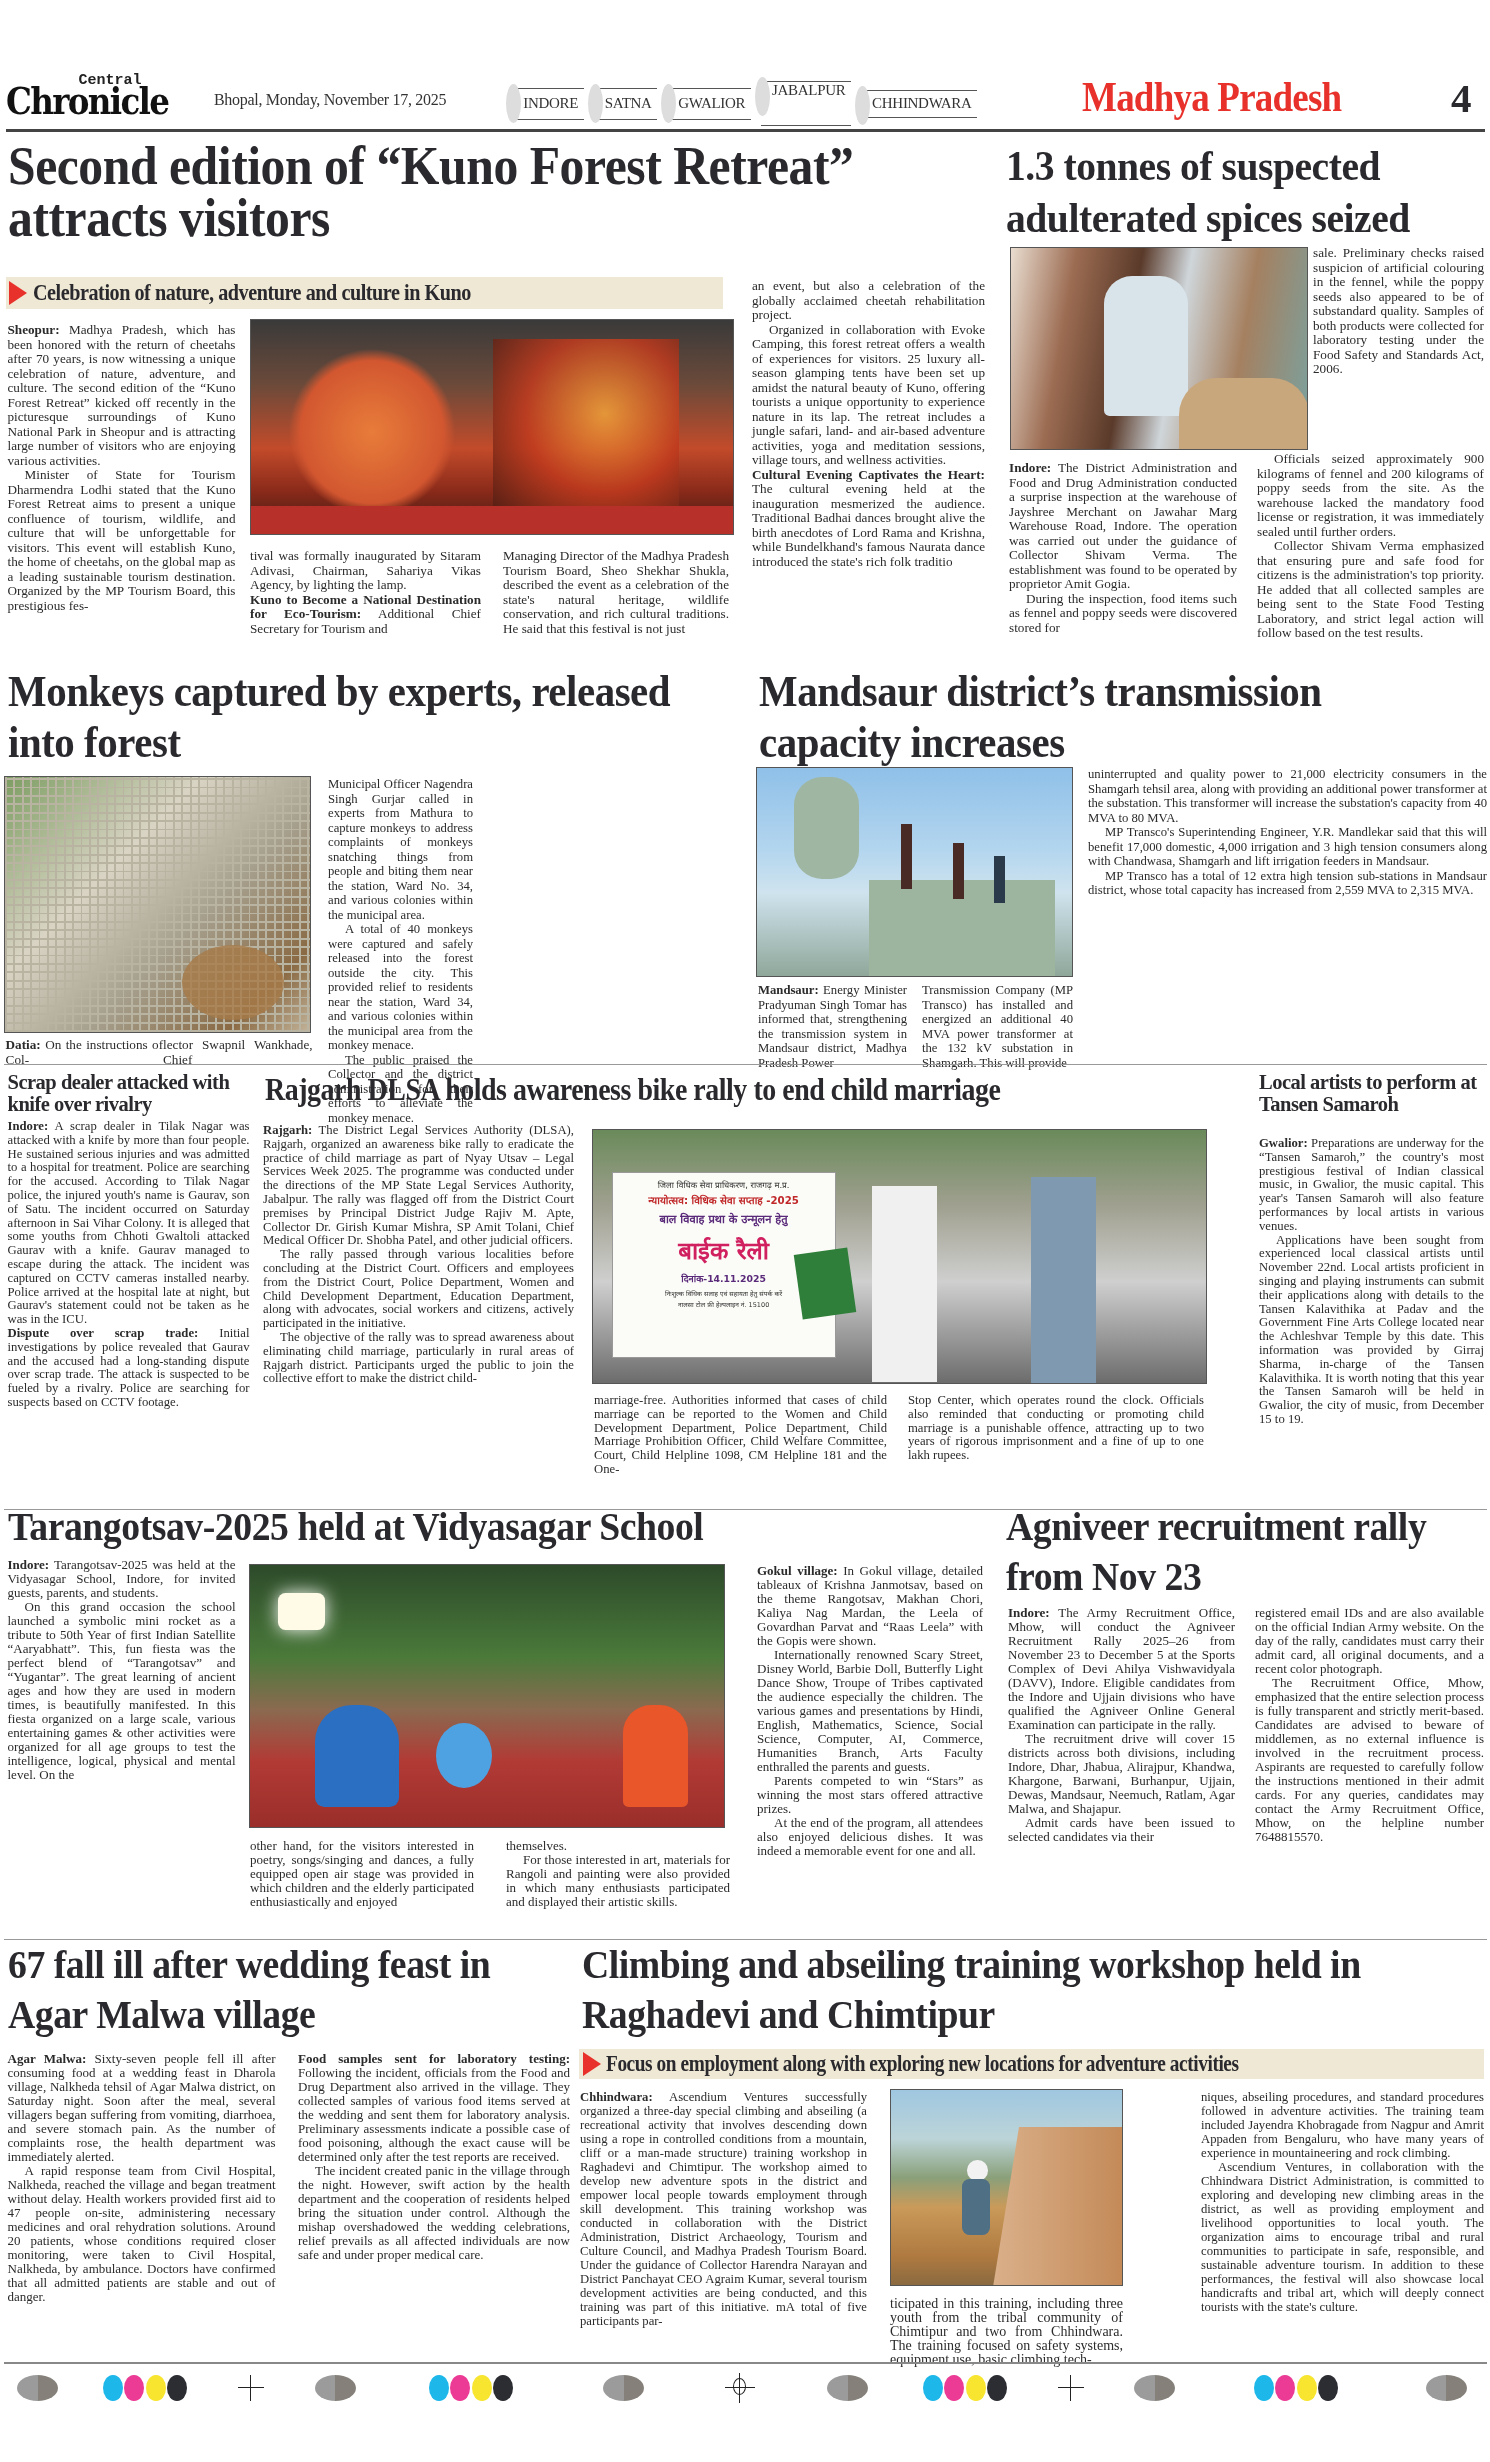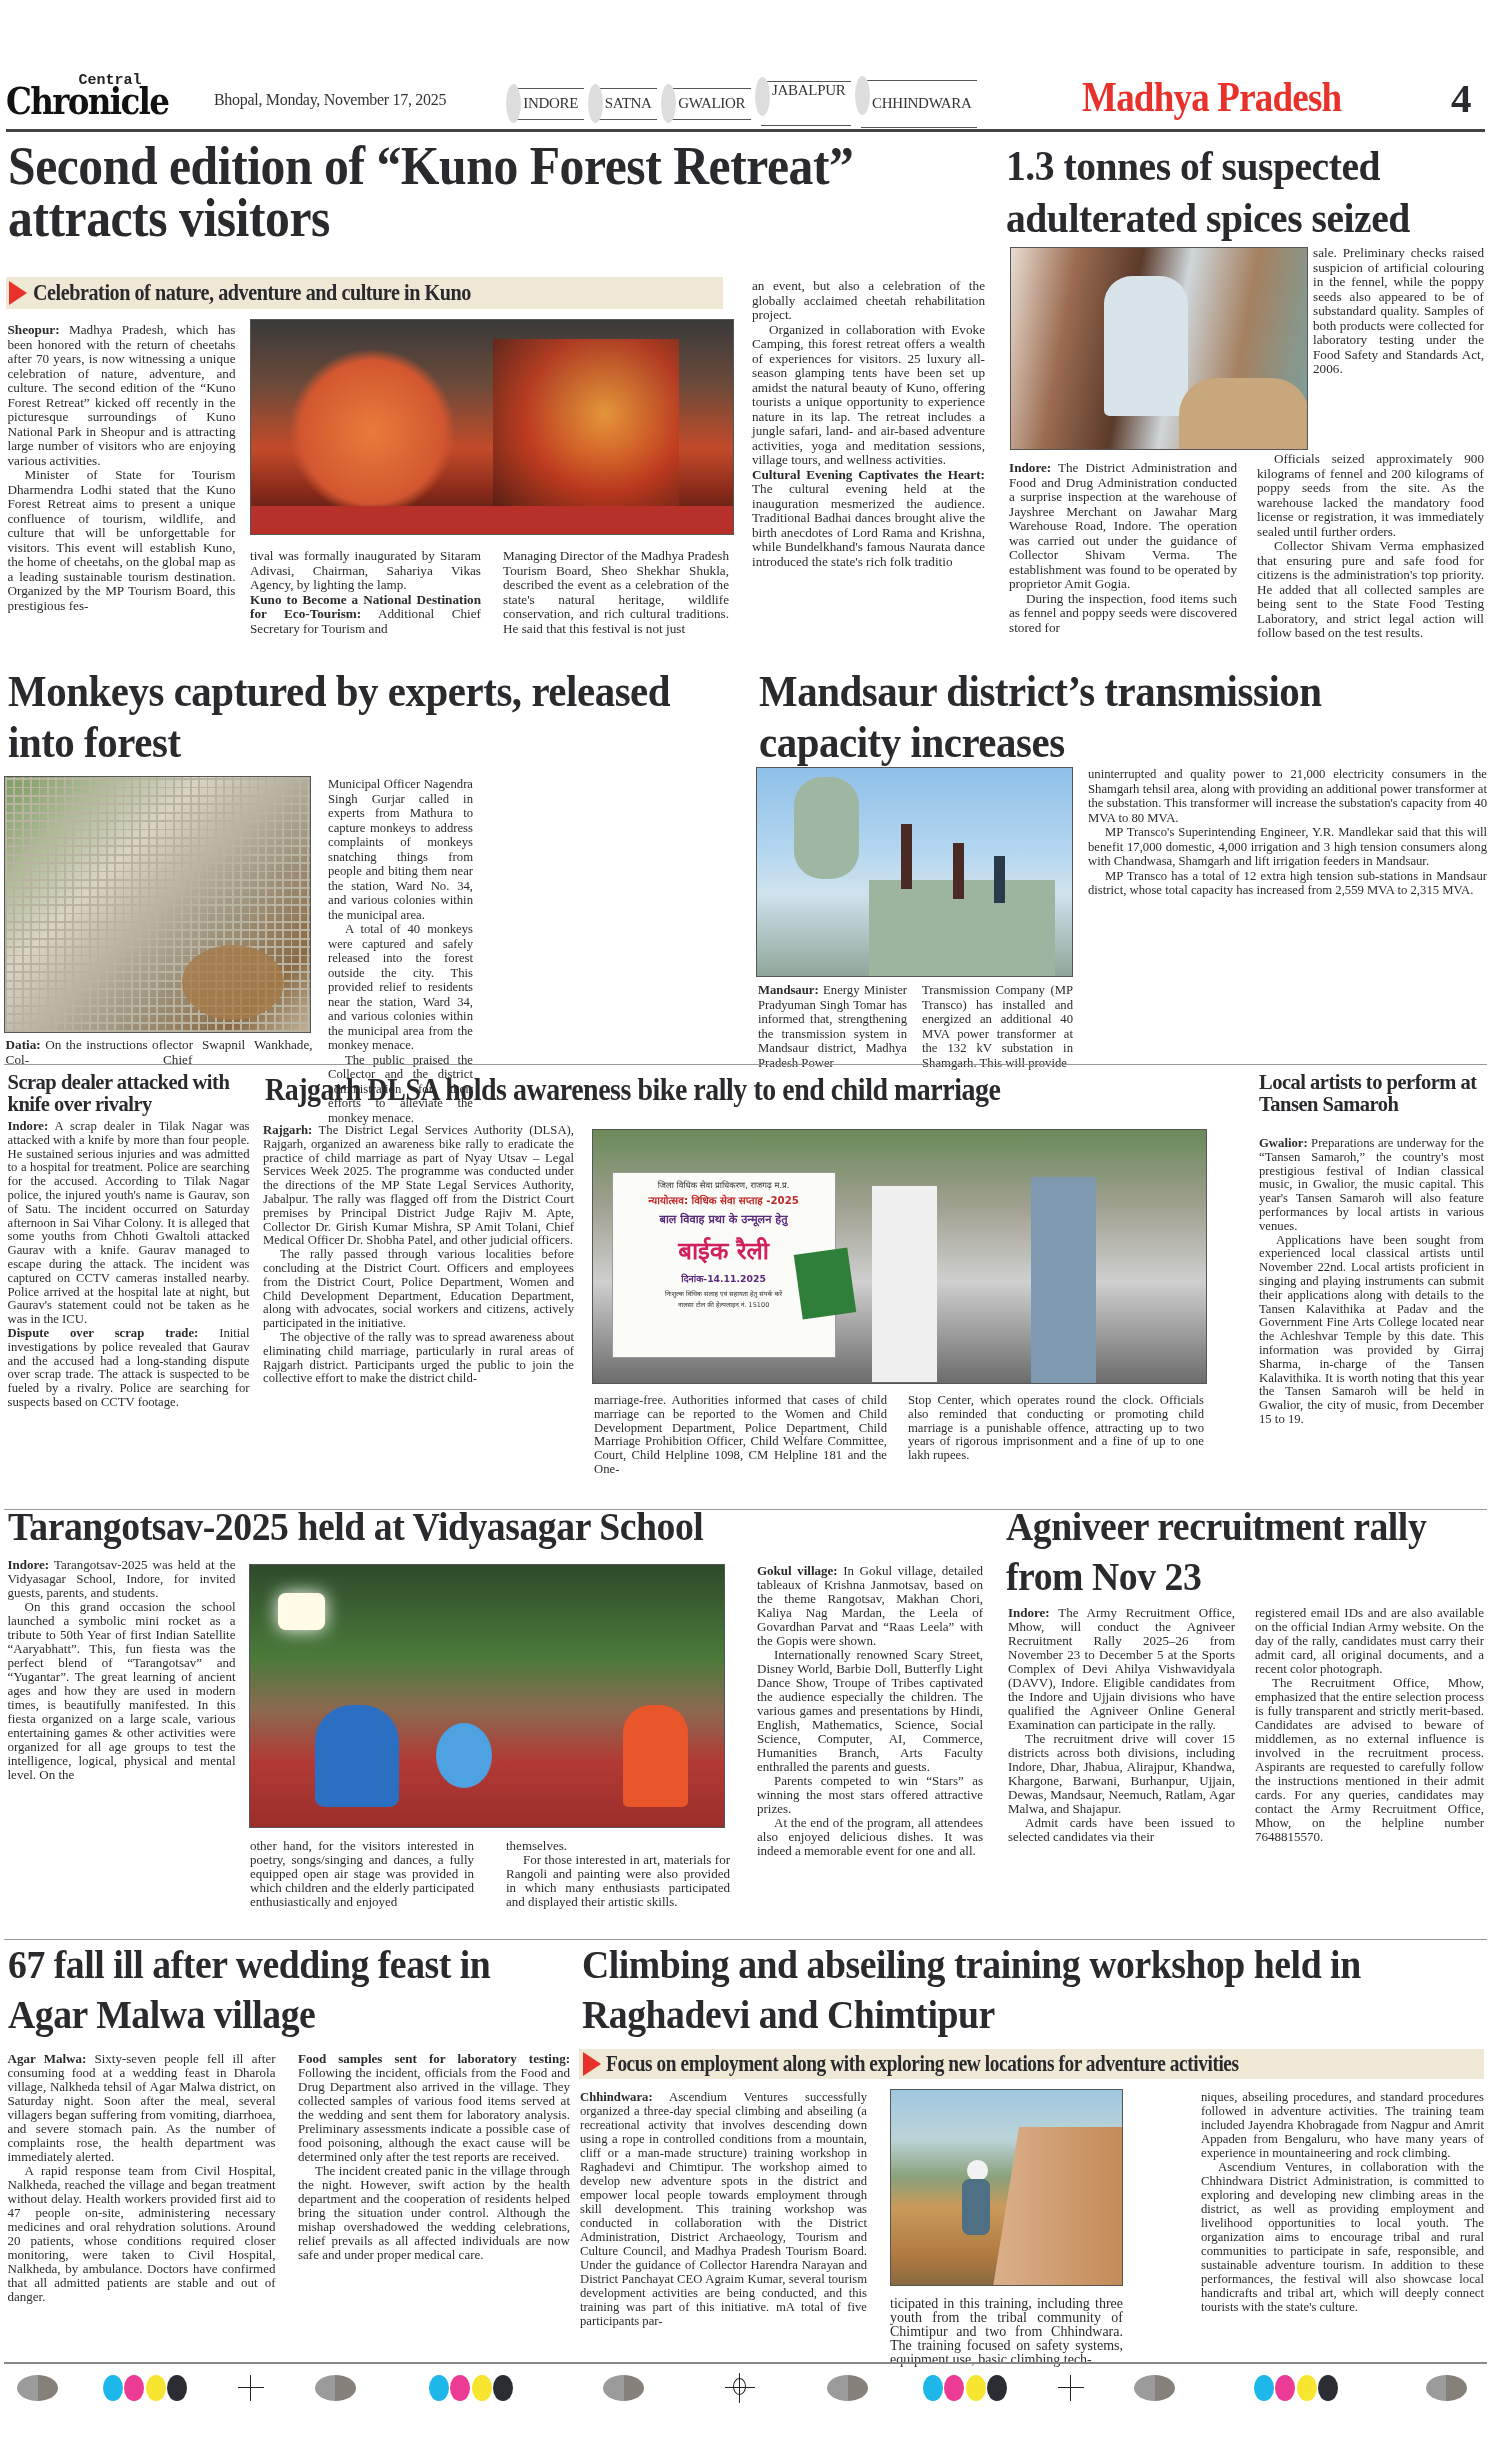--- a/index.html
+++ b/index.html
@@ -37,21 +37,21 @@
         <span style="position: relative; font-family: &quot;Liberation Serif&quot;, serif; font-size: 15px; color: rgb(51, 51, 51); letter-spacing: -0.3px;">SATNA</span>
       </div>
       <div style="position: relative; display: flex; align-items: center; height: 32px; border-top: 0.9px solid rgb(85, 85, 85); border-bottom: 0.9px solid rgb(85, 85, 85); padding: 0px 5.6px 0px 11.2px; margin-right: 1.9px;">
         <span style="position: absolute; left: -5.6px; top: -4.7px; width: 15px; height: 39px; border-radius: 50%; background: rgb(221, 221, 221);"></span>
         <span style="position: relative; font-family: &quot;Liberation Serif&quot;, serif; font-size: 15px; color: rgb(51, 51, 51); letter-spacing: -0.3px;">GWALIOR</span>
       </div>
       <div style="position: relative; display: flex; align-items: flex-start; height: 45px; border-top: 0.9px solid rgb(85, 85, 85); border-bottom: 0.9px solid rgb(85, 85, 85); padding: 0px 5.6px 0px 11.2px; margin-right: 1.9px;">
         <span style="position: absolute; left: -5.6px; top: -4.7px; width: 15px; height: 39px; border-radius: 50%; background: rgb(221, 221, 221);"></span>
         <span style="position: relative; font-family: &quot;Liberation Serif&quot;, serif; font-size: 15px; color: rgb(51, 51, 51); letter-spacing: -0.3px;">JABALPUR</span>
       </div>
-      <div style="position: relative; display: flex; align-items: center; height: 48px; border-top: 0.9px solid rgb(85, 85, 85); border-bottom: 0.9px solid rgb(85, 85, 85); padding: 0px 5.6px 0px 11.2px; margin-right: 1.9px;">
+      <div style="position: relative; display: flex; align-items: center; height: 28px; border-top: 0.9px solid rgb(85, 85, 85); border-bottom: 0.9px solid rgb(85, 85, 85); padding: 0px 5.6px 0px 11.2px; margin-right: 1.9px;">
         <span style="position: absolute; left: -5.6px; top: -4.7px; width: 15px; height: 39px; border-radius: 50%; background: rgb(221, 221, 221);"></span>
         <span style="position: relative; font-family: &quot;Liberation Serif&quot;, serif; font-size: 15px; color: rgb(51, 51, 51); letter-spacing: -0.3px;">CHHINDWARA</span>
       </div>
     </div>
   <span class="abs" style="left:1082px;top:1.9px;font-family:'Liberation Serif',serif;font-size:43px;font-weight:bold;color:#e8312a;letter-spacing:-0.9px;transform:scaleX(0.86);transform-origin:left">Madhya Pradesh</span>
   <span class="abs" style="left:1451px;top:3.7px;font-family:'Liberation Serif',serif;font-size:41px;font-weight:bold;color:#2a2a2e">4</span>
 </div>
 <div class="rule" style="left:5.6px;top:129px;width:1479px;height:2.8px"></div>
 
 <div class="abs hl" style="left:7.5px;top:140px;width:978px;font-size:54px;line-height:52px;transform:scaleX(0.92);transform-origin:left">Second edition of “Kuno Forest Retreat” attracts visitors</div>

